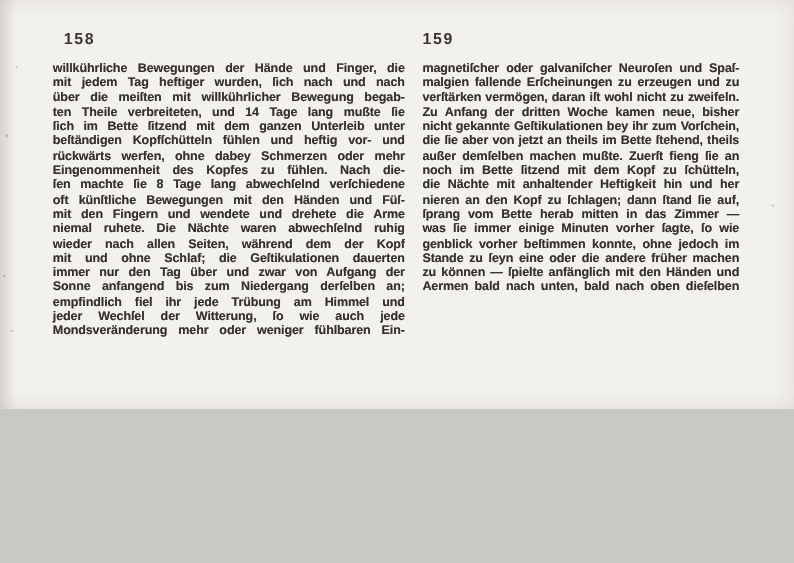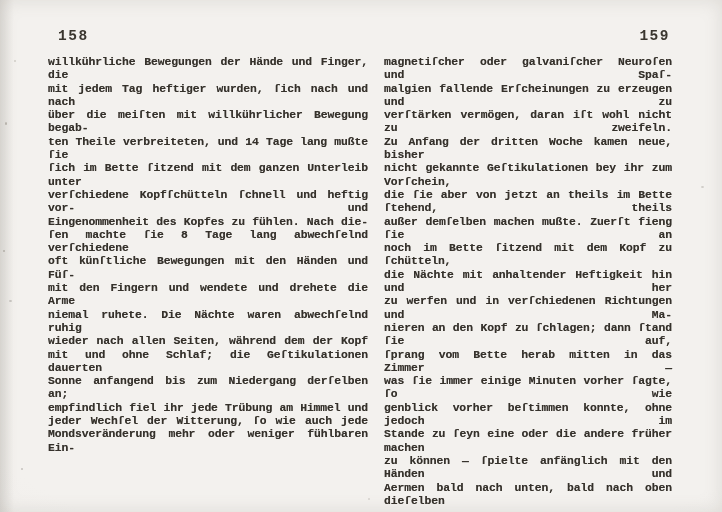--- a/index.html
+++ b/index.html
@@ -3,26 +3,26 @@
 <meta charset="utf-8">
 <style>
   html, body {
     margin: 0;
     padding: 0;
     background: #c9c7c4;
   }
   .scan {
     position: relative;
     width: 722px;
-    height: 512px;
+    height: 372px;
     overflow: hidden;
     background:
       radial-gradient(ellipse 130% 120% at 52% 45%, #f3f1ee 55%, #ebe9e6 85%, #e3e1de 100%);
     box-shadow: inset 0 0 18px rgba(120,115,108,0.18);
-    font-family: Liberation Mono, monospace;
+    font-family: Liberation Sans, sans-serif;
     color: #34302b;
   }
   
   .edge-shade {
     position: absolute;
     left: 0; top: 0; bottom: 0;
     width: 14px;
     background: linear-gradient(90deg, rgba(150,145,138,0.22), rgba(150,145,138,0.0));
     pointer-events: none;
   }
@@ -33,21 +33,21 @@
   .page-left  { left: 48px;  width: 320px; }
   .page-right { left: 384px; width: 288px; }
   .pagenum {
     font-size: 14.5px;
     font-weight: 700;
     letter-spacing: 1.5px;
     height: 26px;
     color: #3a362f;
   }
   .page-left  .pagenum { padding-left: 10px;  text-align: left; }
-  .page-right .pagenum { padding-right: 2px; text-align: right; }
+  .page-right .pagenum { padding-right: 2px; }
   .textcol {
     margin-top: 2px;
   }
   .line {
     font-size: 11.4px;
     font-weight: 700;
     line-height: 13.3px;
     letter-spacing: -0.1px;
     white-space: normal;
     text-align: justify;
@@ -79,48 +79,49 @@
   <div class="edge-shade"></div>
 
   <div class="page page-left">
     <div class="pagenum">158</div>
     <div class="textcol">
         <div class="line">willkührliche Bewegungen der Hände und Finger, die</div>
         <div class="line">mit jedem Tag heftiger wurden, ſich nach und nach</div>
         <div class="line">über die meiſten mit willkührlicher Bewegung begab-</div>
         <div class="line">ten Theile verbreiteten, und 14 Tage lang mußte ſie</div>
         <div class="line">ſich im Bette ſitzend mit dem ganzen Unterleib unter</div>
-        <div class="line">verſchiedene Kopfſchütteln ſchnell und heftig vor- und</div>
+        <div class="line">beſtändigen Kopfſchütteln fühlen und heftig vor- und</div>
+        <div class="line">rückwärts werfen, ohne dabey Schmerzen oder mehr</div>
         <div class="line">Eingenommenheit des Kopfes zu fühlen. Nach die-</div>
         <div class="line">ſen machte ſie 8 Tage lang abwechſelnd verſchiedene</div>
         <div class="line">oft künſtliche Bewegungen mit den Händen und Füſ-</div>
         <div class="line">mit den Fingern und wendete und drehete die Arme</div>
         <div class="line">niemal ruhete. Die Nächte waren abwechſelnd ruhig</div>
         <div class="line">wieder nach allen Seiten, während dem der Kopf</div>
         <div class="line">mit und ohne Schlaf; die Geſtikulationen dauerten</div>
+        <div class="line">immer nur den Tag über und zwar von Aufgang der</div>
         <div class="line">Sonne anfangend bis zum Niedergang derſelben an;</div>
         <div class="line">empfindlich fiel ihr jede Trübung am Himmel und</div>
         <div class="line">jeder Wechſel der Witterung, ſo wie auch jede</div>
         <div class="line">Mondsveränderung mehr oder weniger fühlbaren Ein-</div>
       </div>
   </div>
 
   <div class="page page-right">
     <div class="pagenum">159</div>
     <div class="textcol">
         <div class="line">magnetiſcher oder galvaniſcher Neuroſen und Spaſ-</div>
         <div class="line">malgien fallende Erſcheinungen zu erzeugen und zu</div>
         <div class="line">verſtärken vermögen, daran iſt wohl nicht zu zweifeln.</div>
         <div class="line">Zu Anfang der dritten Woche kamen neue, bisher</div>
         <div class="line">nicht gekannte Geſtikulationen bey ihr zum Vorſchein,</div>
         <div class="line">die ſie aber von jetzt an theils im Bette ſtehend, theils</div>
         <div class="line">außer demſelben machen mußte. Zuerſt fieng ſie an</div>
         <div class="line">noch im Bette ſitzend mit dem Kopf zu ſchütteln,</div>
         <div class="line">die Nächte mit anhaltender Heftigkeit hin und her</div>
-        <div class="line">zu werfen und in verſchiedenen Richtungen und Ma-</div>
         <div class="line">nieren an den Kopf zu ſchlagen; dann ſtand ſie auf,</div>
         <div class="line">ſprang vom Bette herab mitten in das Zimmer —</div>
         <div class="line">was ſie immer einige Minuten vorher ſagte, ſo wie</div>
         <div class="line">genblick vorher beſtimmen konnte, ohne jedoch im</div>
         <div class="line">Stande zu ſeyn eine oder die andere früher machen</div>
         <div class="line">zu können — ſpielte anfänglich mit den Händen und</div>
         <div class="line">Aermen bald nach unten, bald nach oben dieſelben</div>
       </div>
   </div>
 

